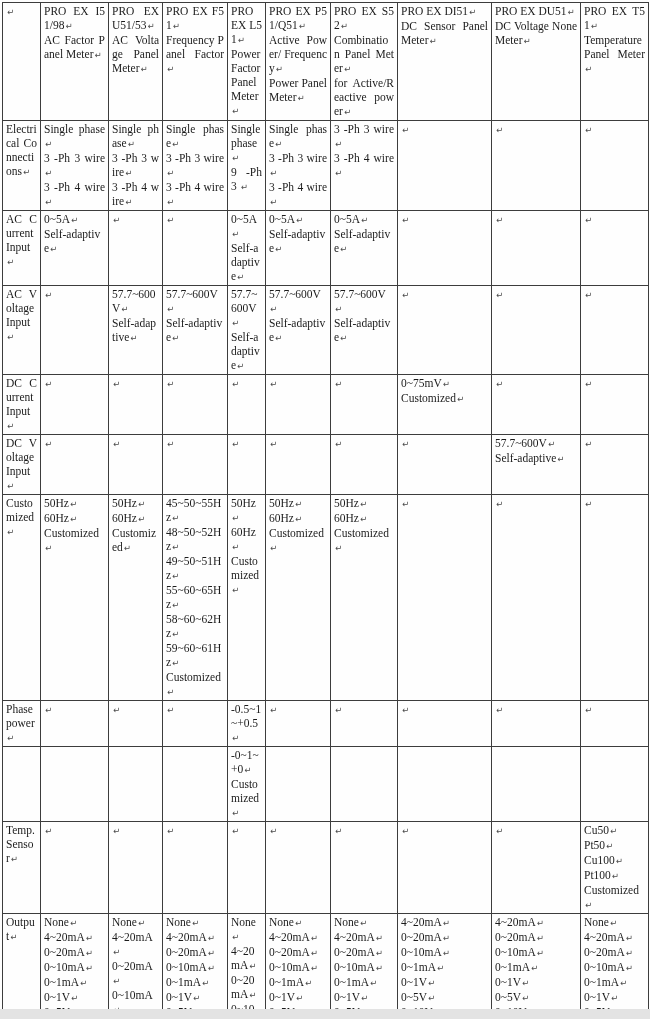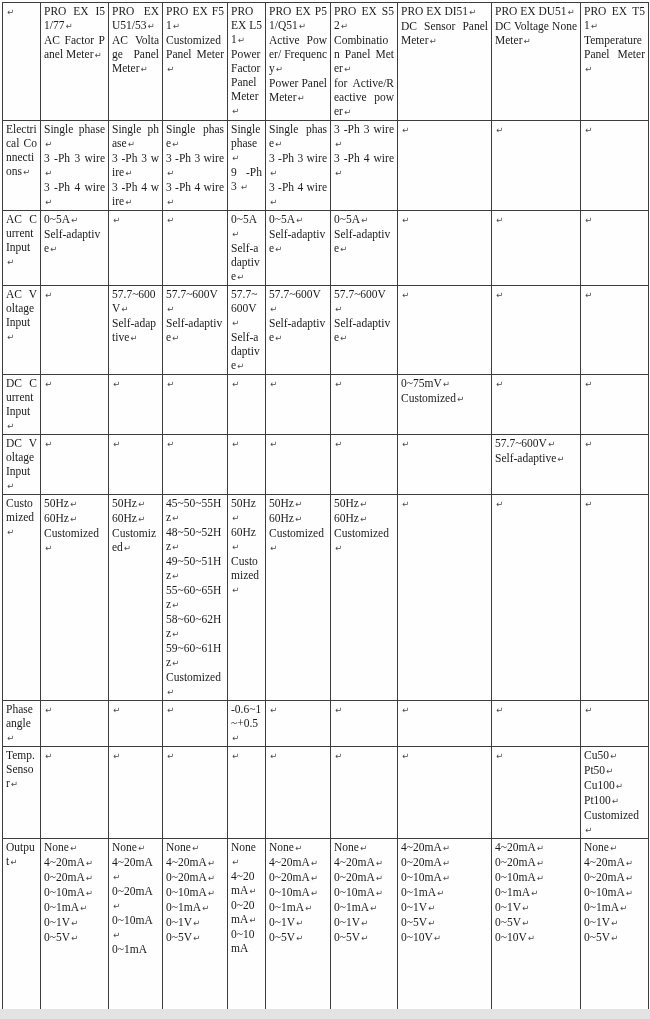--- a/index.html
+++ b/index.html
@@ -65,30 +65,30 @@
         <col class="c7">
         <col class="c8">
         <col class="c9">
     </colgroup>
     <tbody id="spec-body">
         <tr class="r-header">
           <th>
             <div class="ln"><span></span><span class="pmark">↵</span></div>
           </th>
           <th>
-            <div class="ln"><span>PRO EX I51/77</span><span class="pmark">↵</span></div>
+            <div class="ln"><span>PRO EX I51/98</span><span class="pmark">↵</span></div>
             <div class="ln"><span>AC Factor Panel Meter</span><span class="pmark">↵</span></div>
           </th>
           <th>
             <div class="ln"><span>PRO EX U51/53</span><span class="pmark">↵</span></div>
             <div class="ln"><span>AC Voltage Panel Meter</span><span class="pmark">↵</span></div>
           </th>
           <th>
             <div class="ln"><span>PRO EX F51</span><span class="pmark">↵</span></div>
-            <div class="ln"><span>Customized Panel Meter</span><span class="pmark">↵</span></div>
+            <div class="ln"><span>Frequency Panel Factor</span><span class="pmark">↵</span></div>
           </th>
           <th>
             <div class="ln"><span>PRO EX L51</span><span class="pmark">↵</span></div>
             <div class="ln"><span>Power Factor Panel Meter</span><span class="pmark">↵</span></div>
           </th>
           <th>
             <div class="ln"><span>PRO EX P51/Q51</span><span class="pmark">↵</span></div>
             <div class="ln"><span>Active Power/ Frequency</span><span class="pmark">↵</span></div>
             <div class="ln"><span>Power Panel Meter</span><span class="pmark">↵</span></div>
           </th>
@@ -334,49 +334,64 @@
           </td>
           <td>
             <div class="ln"><span></span><span class="pmark">↵</span></div>
           </td>
           <td>
             <div class="ln"><span></span><span class="pmark">↵</span></div>
           </td>
         </tr>
         <tr class="r-phase_angle">
           <td>
-            <div class="ln"><span>Phase angle</span><span class="pmark">↵</span></div>
-          </td>
-          <td>
-            <div class="ln"><span></span><span class="pmark">↵</span></div>
-          </td>
-          <td>
-            <div class="ln"><span></span><span class="pmark">↵</span></div>
-          </td>
-          <td>
-            <div class="ln"><span></span><span class="pmark">↵</span></div>
-          </td>
-          <td>
-            <div class="ln"><span>-0.6~1~+0.5</span><span class="pmark">↵</span></div>
-          </td>
-          <td>
-            <div class="ln"><span></span><span class="pmark">↵</span></div>
-          </td>
-          <td>
-            <div class="ln"><span></span><span class="pmark">↵</span></div>
-          </td>
-          <td>
-            <div class="ln"><span></span><span class="pmark">↵</span></div>
-          </td>
-          <td>
-            <div class="ln"><span></span><span class="pmark">↵</span></div>
-          </td>
-          <td>
-            <div class="ln"><span></span><span class="pmark">↵</span></div>
-          </td>
+            <div class="ln"><span>Phase power</span><span class="pmark">↵</span></div>
+          </td>
+          <td>
+            <div class="ln"><span></span><span class="pmark">↵</span></div>
+          </td>
+          <td>
+            <div class="ln"><span></span><span class="pmark">↵</span></div>
+          </td>
+          <td>
+            <div class="ln"><span></span><span class="pmark">↵</span></div>
+          </td>
+          <td>
+            <div class="ln"><span>-0.5~1~+0.5</span><span class="pmark">↵</span></div>
+          </td>
+          <td>
+            <div class="ln"><span></span><span class="pmark">↵</span></div>
+          </td>
+          <td>
+            <div class="ln"><span></span><span class="pmark">↵</span></div>
+          </td>
+          <td>
+            <div class="ln"><span></span><span class="pmark">↵</span></div>
+          </td>
+          <td>
+            <div class="ln"><span></span><span class="pmark">↵</span></div>
+          </td>
+          <td>
+            <div class="ln"><span></span><span class="pmark">↵</span></div>
+          </td>
+        </tr>
+        <tr class="r-phase_angle_cont">
+          <td></td>
+          <td></td>
+          <td></td>
+          <td></td>
+          <td>
+            <div class="ln"><span>-0~1~+0</span><span class="pmark">↵</span></div>
+            <div class="ln"><span>Customized </span><span class="pmark">↵</span></div>
+          </td>
+          <td></td>
+          <td></td>
+          <td></td>
+          <td></td>
+          <td></td>
         </tr>
         <tr class="r-temp_sensor">
           <td>
             <div class="ln"><span>Temp. Sensor</span><span class="pmark">↵</span></div>
           </td>
           <td>
             <div class="ln"><span></span><span class="pmark">↵</span></div>
           </td>
           <td>
             <div class="ln"><span></span><span class="pmark">↵</span></div>

